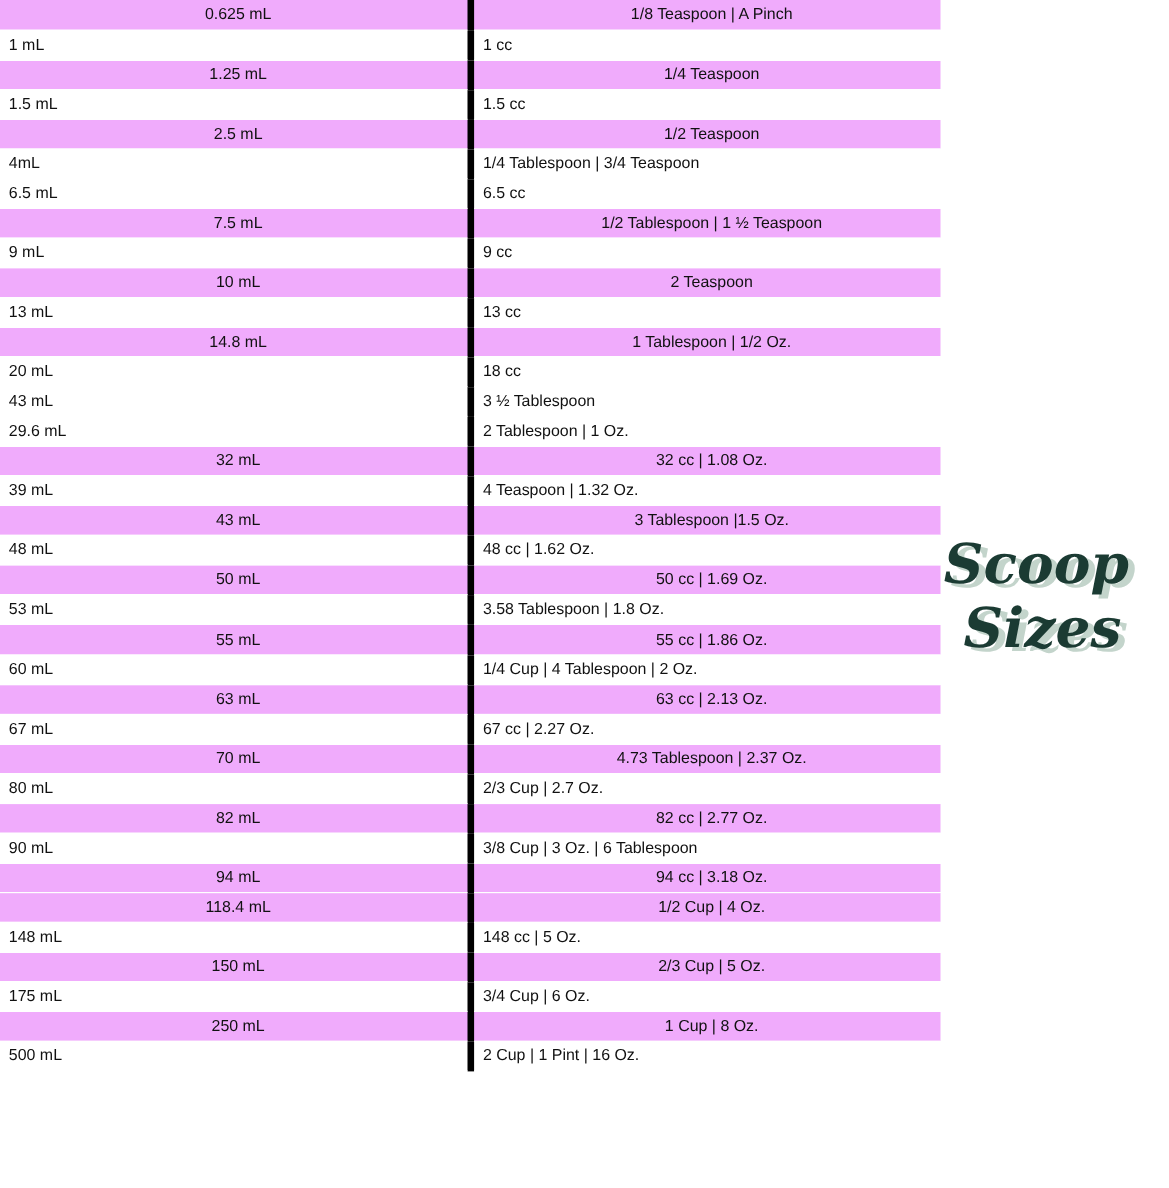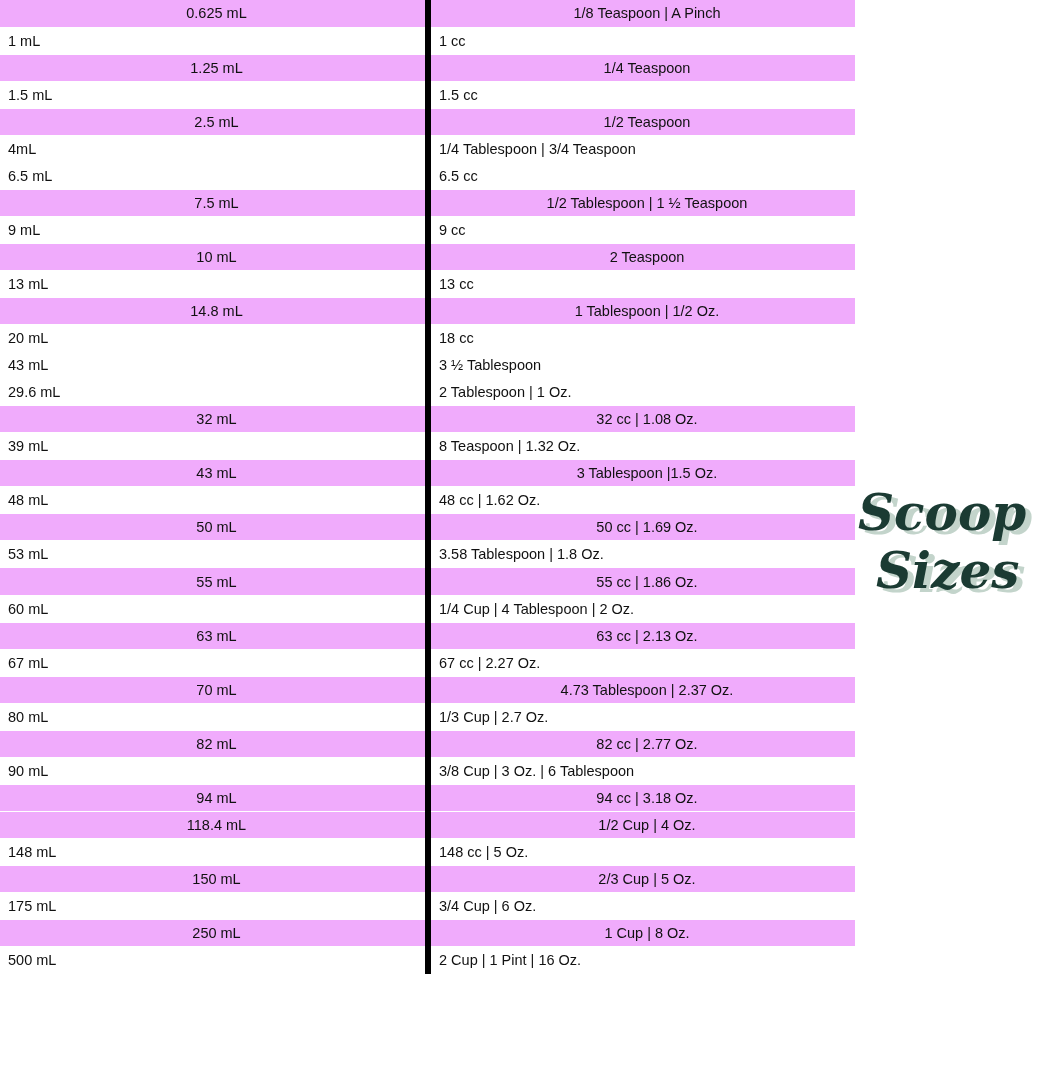--- a/index.html
+++ b/index.html
@@ -131,21 +131,21 @@
         <tr class="row-plain">
           <td class="col-ml">29.6 mL</td>
           <td class="col-eq">2 Tablespoon | 1 Oz.</td>
         </tr>
         <tr class="row-shaded">
           <td class="col-ml">32 mL</td>
           <td class="col-eq">32 cc | 1.08 Oz.</td>
         </tr>
         <tr class="row-plain">
           <td class="col-ml">39 mL</td>
-          <td class="col-eq">8 Teaspoon | 1.32 Oz.</td>
+          <td class="col-eq">4 Teaspoon | 1.32 Oz.</td>
         </tr>
         <tr class="row-shaded">
           <td class="col-ml">43 mL</td>
           <td class="col-eq">3 Tablespoon |1.5 Oz.</td>
         </tr>
         <tr class="row-plain">
           <td class="col-ml">48 mL</td>
           <td class="col-eq">48 cc | 1.62 Oz.</td>
         </tr>
         <tr class="row-shaded">
@@ -171,21 +171,21 @@
         <tr class="row-plain">
           <td class="col-ml">67 mL</td>
           <td class="col-eq">67 cc | 2.27 Oz.</td>
         </tr>
         <tr class="row-shaded">
           <td class="col-ml">70 mL</td>
           <td class="col-eq">4.73 Tablespoon | 2.37 Oz.</td>
         </tr>
         <tr class="row-plain">
           <td class="col-ml">80 mL</td>
-          <td class="col-eq">1/3 Cup | 2.7 Oz.</td>
+          <td class="col-eq">2/3 Cup | 2.7 Oz.</td>
         </tr>
         <tr class="row-shaded">
           <td class="col-ml">82 mL</td>
           <td class="col-eq">82 cc | 2.77 Oz.</td>
         </tr>
         <tr class="row-plain">
           <td class="col-ml">90 mL</td>
           <td class="col-eq">3/8 Cup | 3 Oz. | 6 Tablespoon</td>
         </tr>
         <tr class="row-shaded">

